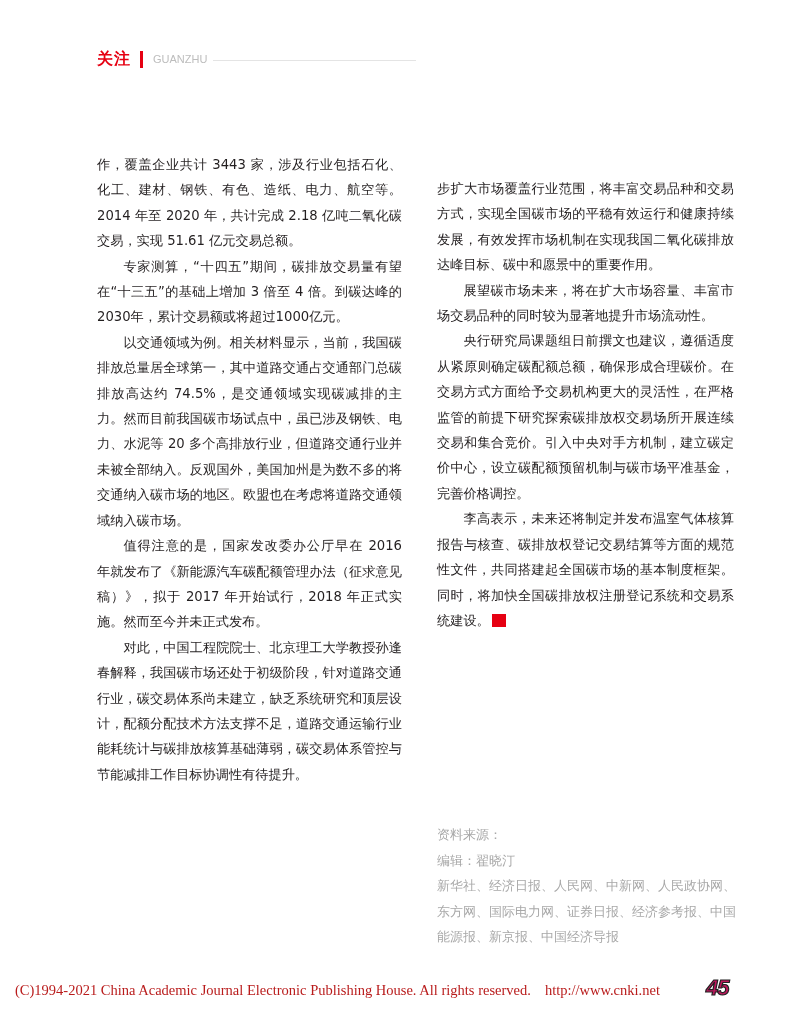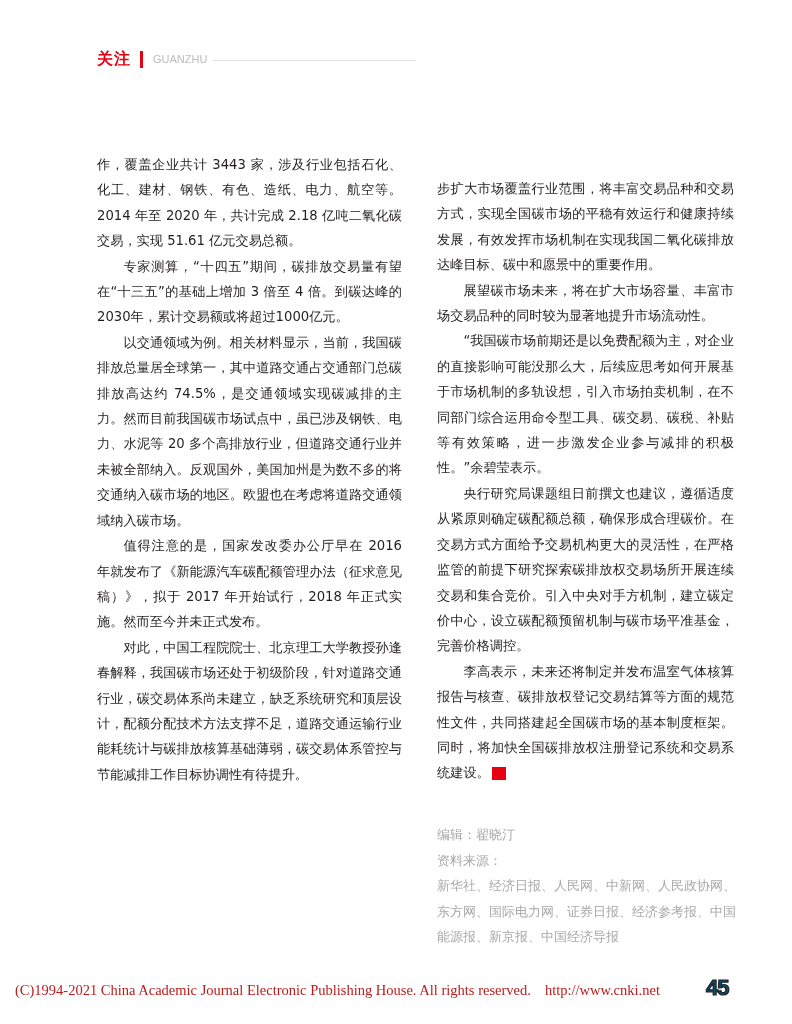--- a/index.html
+++ b/index.html
@@ -20,22 +20,22 @@
   .col p.noindent { text-indent:0; }
   .end-mark { display:inline-block; width:14px; height:13px; background:#e60012; color:#fff;
     font-family:"Liberation Serif", serif; font-weight:bold; font-size:10px; line-height:13px;
     text-align:center; vertical-align:middle; margin-left:2px; }
 
   .credits { position:absolute; left:437px; top:822px; width:305px; font-size:13px; line-height:25.5px; color:#a8a8a8; }
   .credits div { margin:0; }
 
   .footer { position:absolute; left:15px; top:982px; font-family:"Liberation Serif", serif; font-size:14.5px; color:#b91c1c; white-space:nowrap; }
   .footer .url { margin-left:14px; }
-  .page-num { position:absolute; left:706px; top:975px; font-family:"Liberation Sans", sans-serif; font-weight:bold; font-size:22px; color:#0c4a6e;
-    -webkit-text-stroke:1.2px #222; letter-spacing:-1px; }
+  .page-num { position:absolute; left:706px; top:975px; font-family:"Liberation Sans", sans-serif; font-weight:bold; font-size:22px; color:#be185d;
+    -webkit-text-stroke:1.2px #222; letter-spacing:-1px; font-style:italic; }
 </style>
 </head>
 <body>
 
 <div class="header">
   <span class="section-cn">关注</span>
   <span class="bar"></span>
   <span class="section-en">GUANZHU</span>
 </div>
 <div class="header-line"></div>
@@ -44,27 +44,26 @@
   <p class="noindent">作，覆盖企业共计 3443 家，涉及行业包括石化、化工、建材、钢铁、有色、造纸、电力、航空等。2014 年至 2020 年，共计完成 2.18 亿吨二氧化碳交易，实现 51.61 亿元交易总额。</p>
   <p>专家测算，“十四五”期间，碳排放交易量有望在“十三五”的基础上增加 3 倍至 4 倍。到碳达峰的2030年，累计交易额或将超过1000亿元。</p>
   <p>以交通领域为例。相关材料显示，当前，我国碳排放总量居全球第一，其中道路交通占交通部门总碳排放高达约 74.5%，是交通领域实现碳减排的主力。然而目前我国碳市场试点中，虽已涉及钢铁、电力、水泥等 20 多个高排放行业，但道路交通行业并未被全部纳入。反观国外，美国加州是为数不多的将交通纳入碳市场的地区。欧盟也在考虑将道路交通领域纳入碳市场。</p>
   <p>值得注意的是，国家发改委办公厅早在 2016 年就发布了《新能源汽车碳配额管理办法（征求意见稿）》，拟于 2017 年开始试行，2018 年正式实施。然而至今并未正式发布。</p>
   <p>对此，中国工程院院士、北京理工大学教授孙逢春解释，我国碳市场还处于初级阶段，针对道路交通行业，碳交易体系尚未建立，缺乏系统研究和顶层设计，配额分配技术方法支撑不足，道路交通运输行业能耗统计与碳排放核算基础薄弱，碳交易体系管控与节能减排工作目标协调性有待提升。</p>
 </div>
 
 <div class="col right">
   <p class="noindent">步扩大市场覆盖行业范围，将丰富交易品种和交易方式，实现全国碳市场的平稳有效运行和健康持续发展，有效发挥市场机制在实现我国二氧化碳排放达峰目标、碳中和愿景中的重要作用。</p>
   <p>展望碳市场未来，将在扩大市场容量、丰富市场交易品种的同时较为显著地提升市场流动性。</p>
-  <p>“我国碳市场前期还是以免费配额为主，对企业的直接影响可能没那么大，后续应思考如何开展基于市场机制的多轨设想，引入市场拍卖机制，在不同部门综合运用命令型工具、碳交易、碳税、补贴等有效策略，进一步激发企业参与减排的积极性。”余碧莹表示。</p>
   <p>央行研究局课题组日前撰文也建议，遵循适度从紧原则确定碳配额总额，确保形成合理碳价。在交易方式方面给予交易机构更大的灵活性，在严格监管的前提下研究探索碳排放权交易场所开展连续交易和集合竞价。引入中央对手方机制，建立碳定价中心，设立碳配额预留机制与碳市场平准基金，完善价格调控。</p>
   <p><span>李高表示，未来还将制定并发布温室气体核算报告与核查、碳排放权登记交易结算等方面的规范性文件，共同搭建起全国碳市场的基本制度框架。同时，将加快全国碳排放权注册登记系统和交易系统建设。</span><span class="end-mark">E</span></p>
 </div>
 
 <div class="credits">
+  <div>资料来源：</div>
   <div>编辑：翟晓汀</div>
-  <div>资料来源：</div>
   <div>新华社、经济日报、人民网、中新网、人民政协网、东方网、国际电力网、证券日报、经济参考报、中国能源报、新京报、中国经济导报</div>
 </div>
 
 <div class="footer">
   <span>(C)1994-2021 China Academic Journal Electronic Publishing House. All rights reserved.</span><span class="url">http://www.cnki.net</span>
 </div>
 <div class="page-num">45</div>
 
 </body></html>

